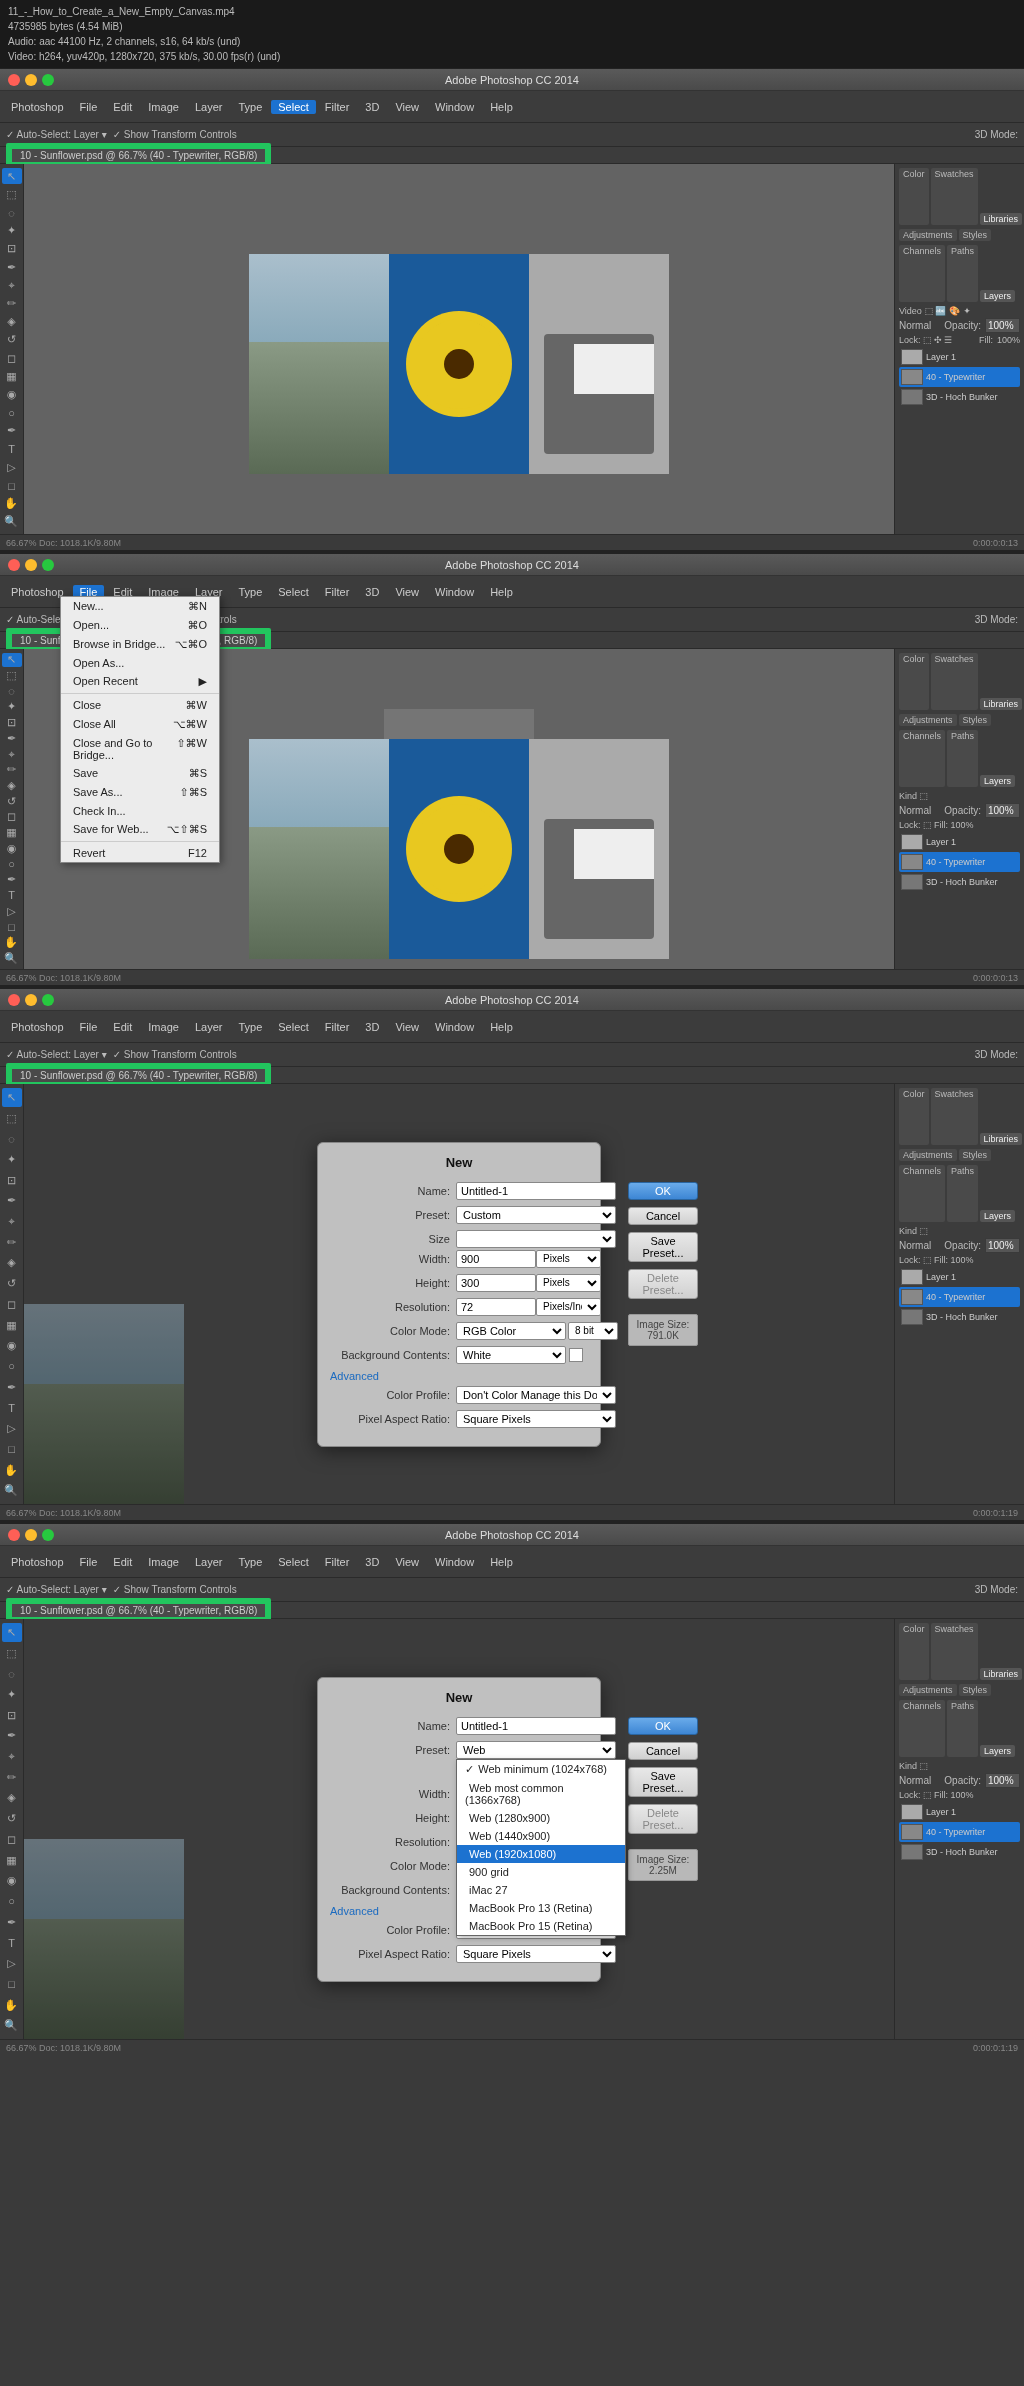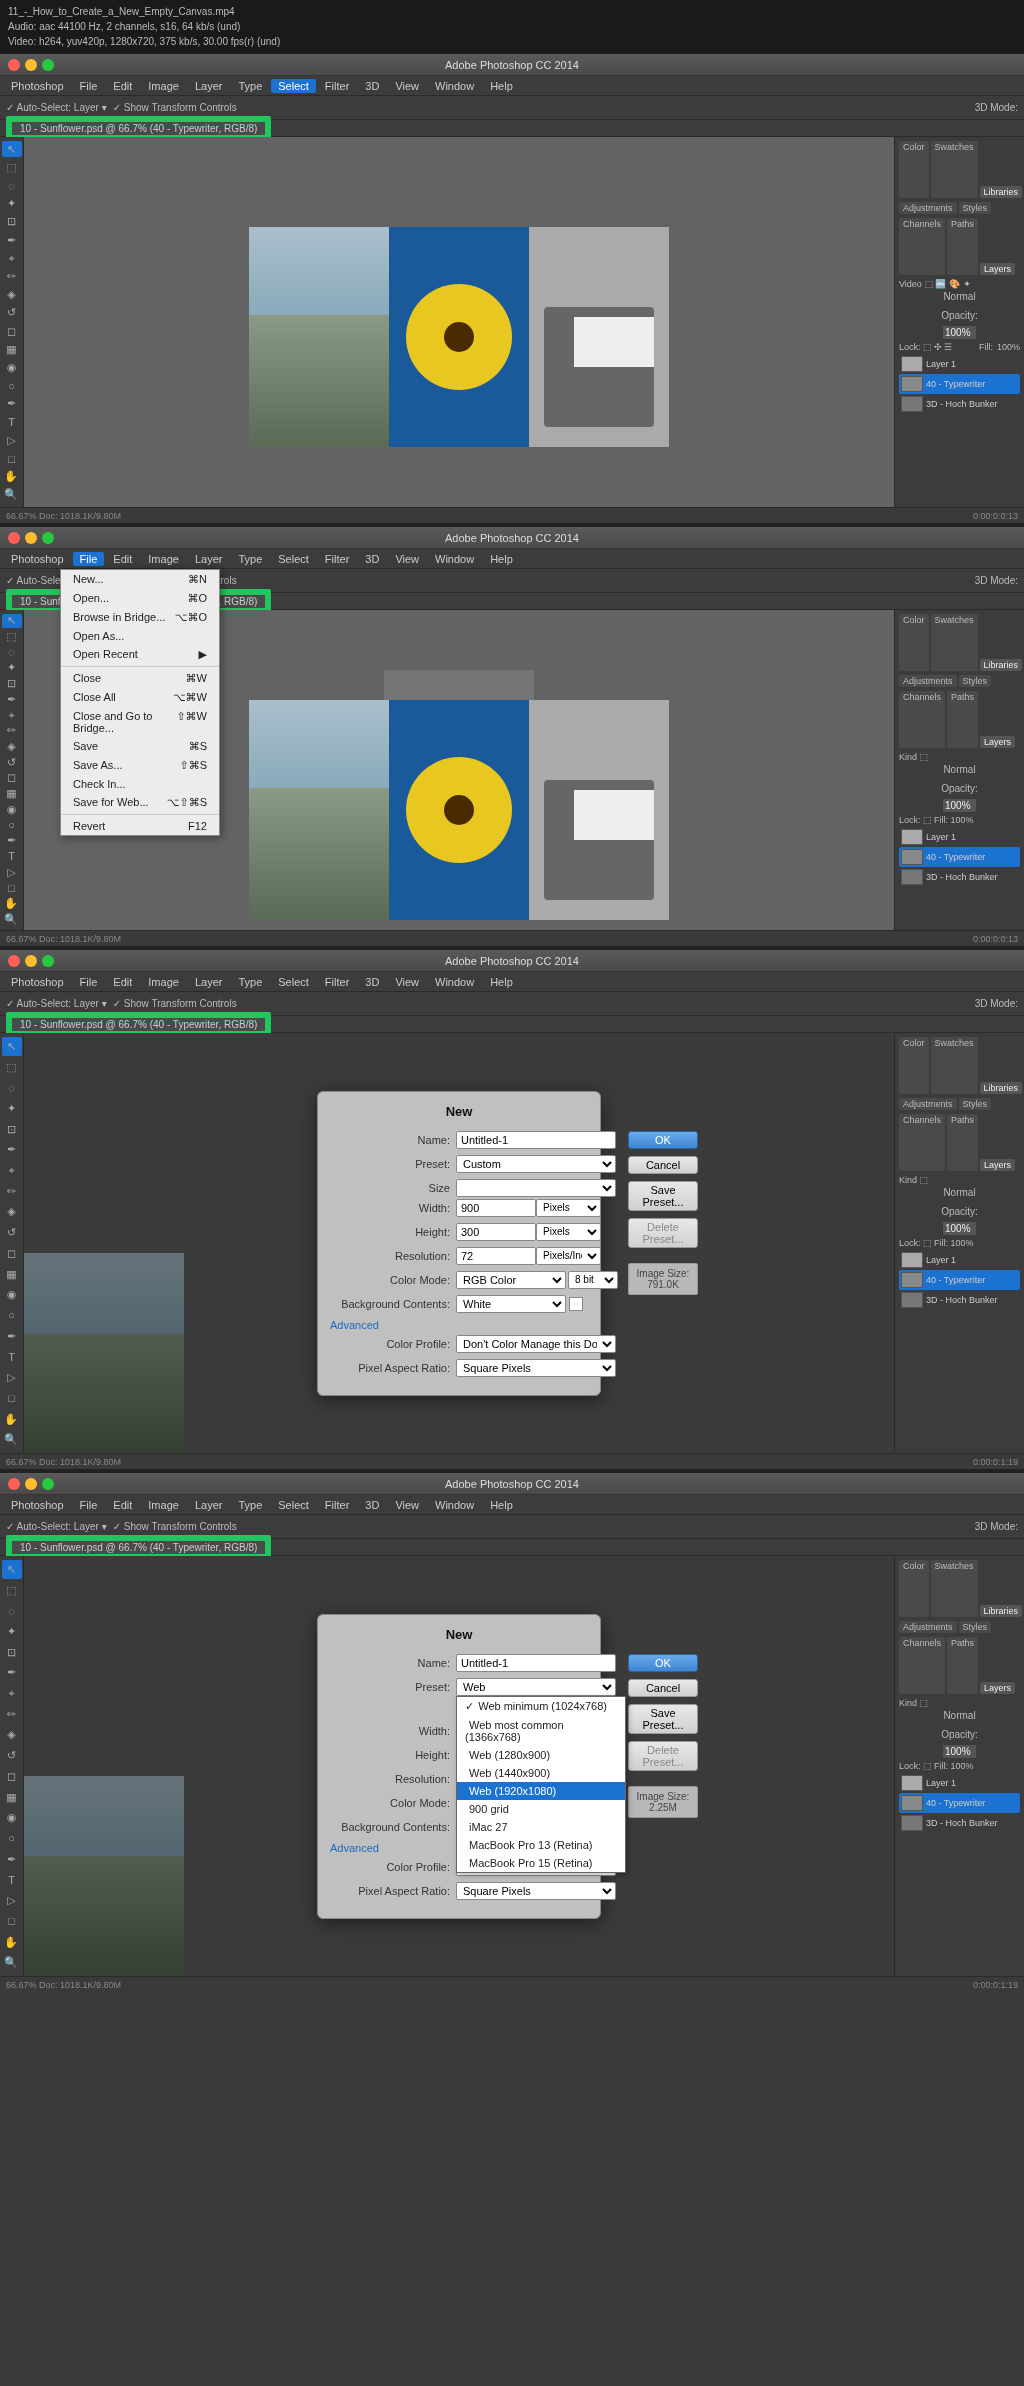--- a/index.html
+++ b/index.html
@@ -56,21 +56,21 @@
       height: 12px;
       border-radius: 50%;
       border: none;
     }
     .wc-close { background: #ff5f56; }
     .wc-min { background: #ffbd2e; }
     .wc-max { background: #27c93f; }
 
     .ps-menubar {
       background: #3c3c3c;
-      height: 20px;
+      height: 32px;
       display: flex;
       align-items: center;
       padding: 0 4px;
       gap: 2px;
       border-bottom: 1px solid #2a2a2a;
     }
 
     .menu-item {
       padding: 1px 7px;
       font-size: 11px;
@@ -346,21 +346,20 @@
     }
 
     
     .opacity-row {
       display: flex;
       align-items: center;
       gap: 4px;
       font-size: 10px;
       color: #bbb;
       margin-bottom: 2px;
-      flex-direction: column;
     }
     .opacity-input {
       background: #555;
       border: 1px solid #3a3a3a;
       color: #eee;
       font-size: 10px;
       width: 35px;
       padding: 1px 2px;
     }
 
@@ -477,20 +476,21 @@
       font-size: 11px;
       margin: 6px 0 4px;
     }
 
   </style>
 </head>
 <body>
 
 <div class="video-info-bar">
   <div>11_-_How_to_Create_a_New_Empty_Canvas.mp4</div>
+  <div>4735985 bytes (4.54 MiB)</div>
   <div>Audio: aac 44100 Hz, 2 channels, s16, 64 kb/s (und)</div>
   <div>Video: h264, yuv420p, 1280x720, 375 kb/s, 30.00 fps(r) (und)</div>
 </div>
 
 <div class="ps-window ps-section">
   <div class="ps-titlebar">
     <div class="window-controls">
       <div class="wc-btn wc-close"></div>
       <div class="wc-btn wc-min"></div>
       <div class="wc-btn wc-max"></div>

